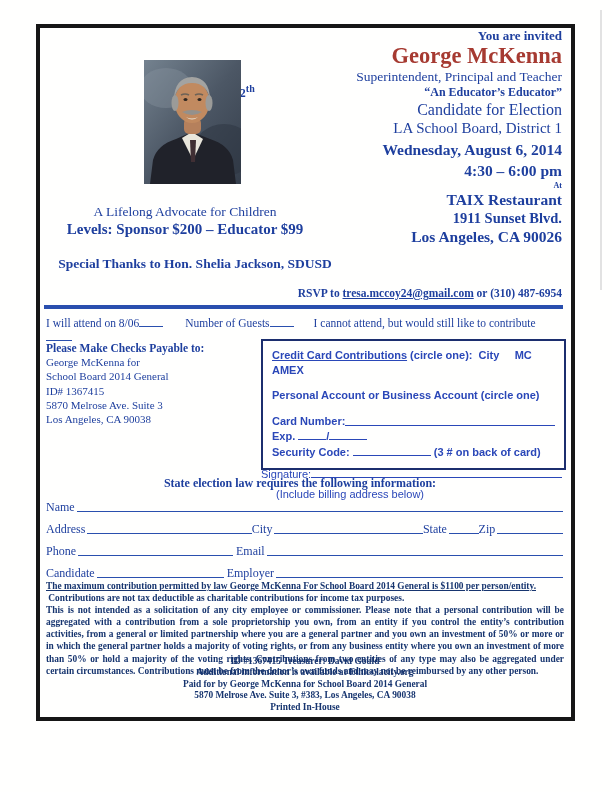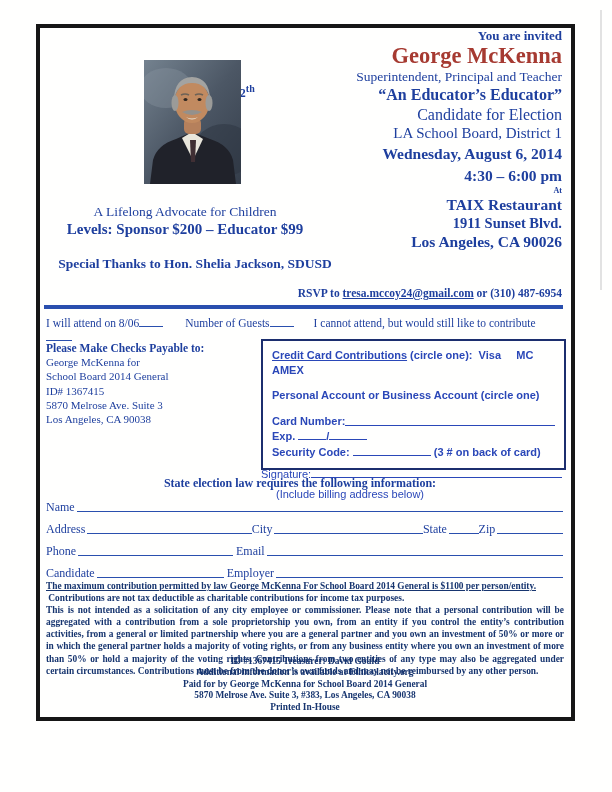--- a/index.html
+++ b/index.html
@@ -19,21 +19,21 @@
   .frow{display:flex;align-items:flex-end;font-size:12px;}
   .frow .lbl{padding:0 2px 0 0;line-height:13px;}
   
   .el-date{left:76px;top:29px;width:250px;font-size:12px;line-height:16px;margin-top:36px;}
   
   .invite{left:292px;top:28px;width:270px;line-height:1.22;}
   .inv1{font-size:13px;}
   .inv2{font-size:16px;}
   .inv-name{font-size:22.5px;line-height:1.1;}
   .inv4{font-size:13.5px;}
-  .inv5{font-size:16px;}
+  .inv5{font-size:12px;}
   .inv6{font-size:16px;}
   .inv7{font-size:15px;}
   .inv8{font-size:15.5px;margin-top:3px;}
   .inv-at{font-size:8px;line-height:10px;}
   .inv-venue{font-size:15.5px;}
   .inv-addr{font-size:14.5px;}
   
   .sup1{left:40px;top:187px;width:290px;font-size:13.5px;}
   .sup2{left:40px;top:204px;width:290px;font-size:13.5px;}
   .sup3{left:25px;top:221px;width:320px;font-size:15px;}
@@ -139,21 +139,21 @@
   <div class="abs checks">
     <div class="title">Please Make Checks Payable to:</div>
     <div>George McKenna for</div>
     <div>School Board 2014 General</div>
     <div>ID# 1367415</div>
     <div>5870 Melrose Ave. Suite 3</div>
     <div>Los Angeles, CA 90038</div>
   </div>
 
   <div class="abs sans cardtxt cardbox">
-    <div><span class="u">Credit Card Contributions</span><span class="pre"> (circle one):  Visa     MC</span></div>
+    <div><span class="u">Credit Card Contributions</span><span class="pre"> (circle one):  City     MC</span></div>
     <div>AMEX</div>
     <div class="mt">Personal Account or Business Account (circle one)</div>
     <div class="mt cline">
       <span>Card Number: </span>
         <span class="fill"></span>
     </div>
     <div>
       <span>Exp. </span><span class="bl" style="width:28px;"></span><span>/</span><span class="bl" style="width:38px;"></span>
     </div>
     <div>

